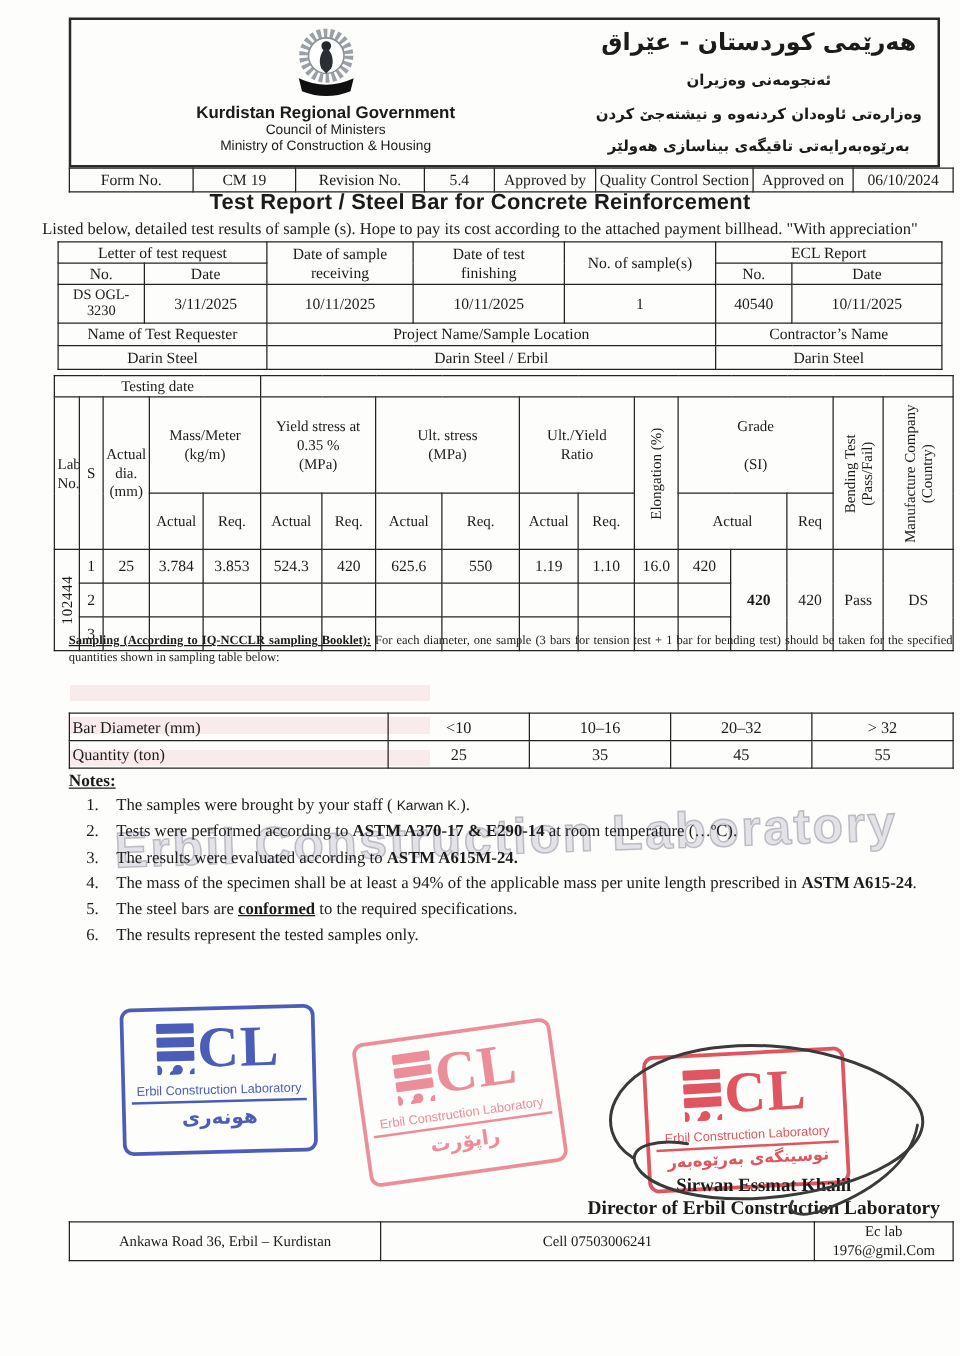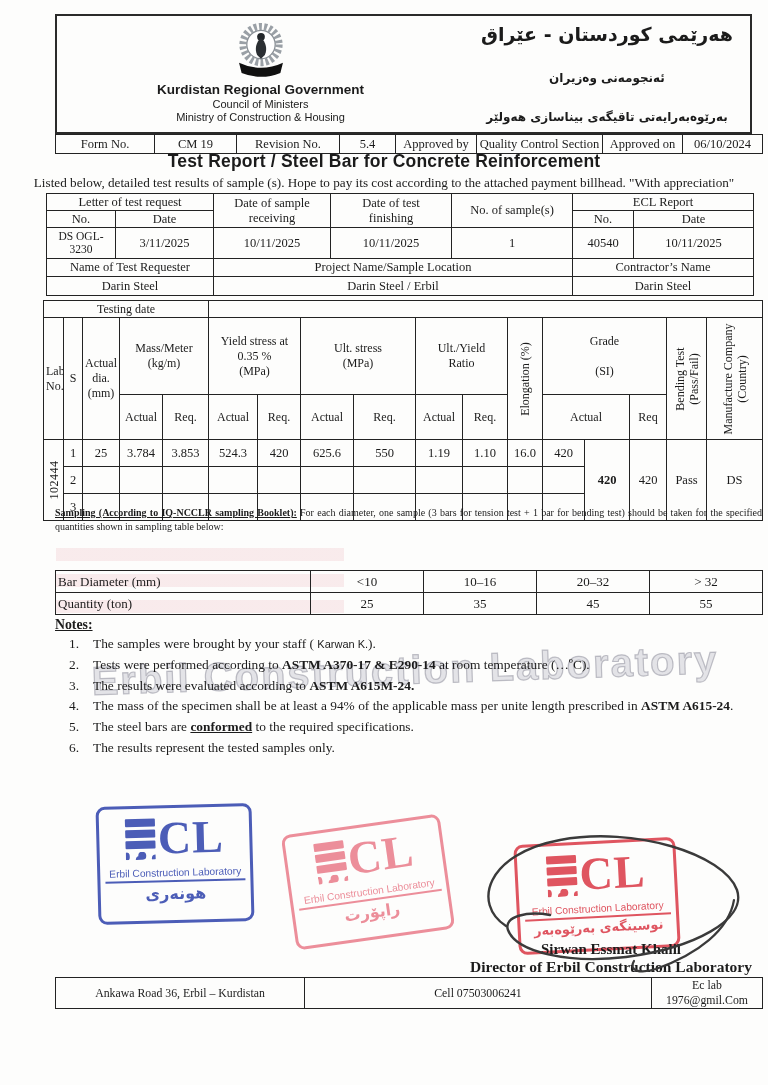--- a/index.html
+++ b/index.html
@@ -113,20 +113,21 @@
           <path d="M50 28 C42 34 40 46 44 54 L50 60 L56 54 C60 46 58 34 50 28 Z" fill="#2b2f33"></path>
           <path d="M16 66 Q50 82 84 66 L80 82 Q50 94 20 82 Z" fill="#101010"></path>
         </svg>
         <div class="hdr-en1">Kurdistan Regional Government</div>
         <div class="hdr-en2">Council of Ministers</div>
         <div class="hdr-en2">Ministry of Construction &amp; Housing</div>
       </div>
       <div class="hdr-col hdr-ku">
         <div class="hdr-l1">هەرێمی کوردستان - عێراق</div>
         <div class="hdr-ln">ئەنجومەنی وەزیران</div>
+        <div class="hdr-ln">وەزارەتی ئاوەدان کردنەوە و نیشتەجێ کردن</div>
         <div class="hdr-ln">بەرێوەبەرایەتی تاقیگەی بیناسازی هەولێر</div>
       </div>
     </div>
 
     <table class="abs form-tbl">
       <colgroup>
           <col style="width:99px">
           <col style="width:82px">
           <col style="width:103px">
           <col style="width:56px">

